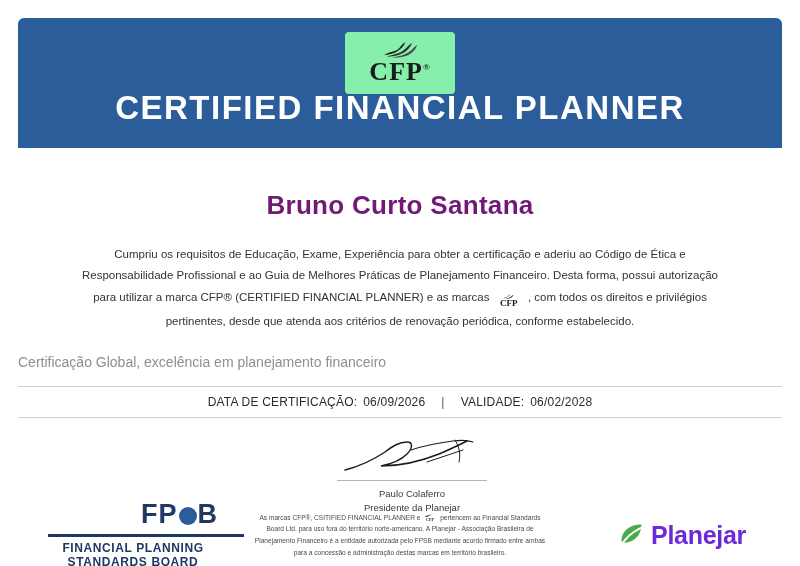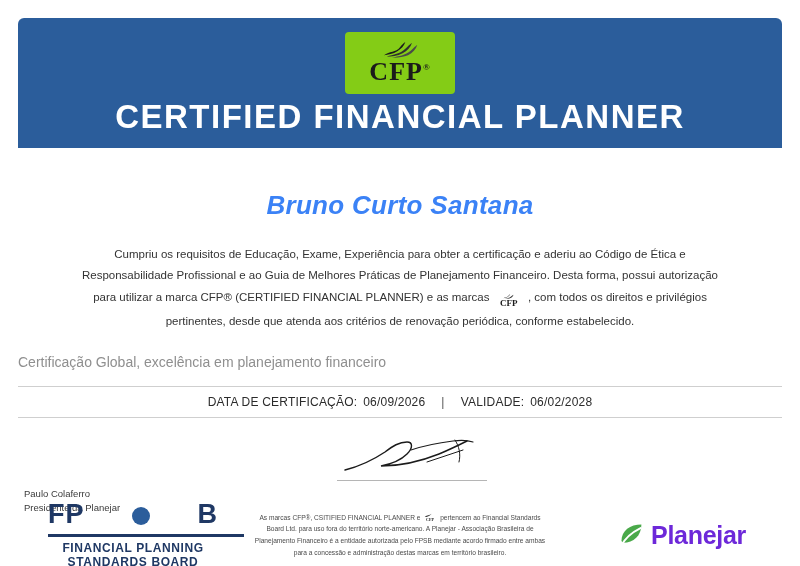--- a/index.html
+++ b/index.html
@@ -38,21 +38,21 @@
     height: 4px;
     background: #2b5d9b;
   }
   .logo-badge {
     position: absolute;
     left: 50%;
     top: 14px;
     transform: translateX(-50%);
     width: 110px;
     height: 62px;
-    background: #84cc16;
+    background: #86efac;
     border-radius: 4px;
     display: flex;
     flex-direction: column;
     align-items: center;
     justify-content: center;
   }
   .logo-flame {
     width: 40px;
     height: 16px;
     margin-bottom: 1px;
@@ -66,21 +66,21 @@
     line-height: 1;
   }
   .logo-cfp sup {
     font-size: 9px;
     vertical-align: super;
   }
   .header-title {
     position: absolute;
     left: 0;
     right: 0;
-    bottom: 12px;
+    bottom: 21px;
     text-align: center;
     color: #ffffff;
     font-size: 33px;
     font-weight: bold;
     letter-spacing: 1.5px;
   }
 
   
   .body-area {
     margin: 0 18px;
@@ -90,24 +90,23 @@
     text-align: center;
     color: #8a8a8a;
     font-size: 11px;
     letter-spacing: 2px;
     font-weight: bold;
   }
   .recipient {
     text-align: center;
     font-size: 26px;
     font-weight: bold;
-    color: #3b82f6;
+    color: #701a75;
     margin-top: 16px;
     letter-spacing: 0.3px;
-    font-style: italic;
   }
   .paragraph {
     margin: 23px auto 0 auto;
     width: 660px;
     text-align: center;
     font-size: 11.5px;
     line-height: 1.85;
     color: #333333;
   }
   .inline-cfp {
@@ -159,21 +158,21 @@
     display: inline-block;
     margin: 0 16px;
     color: #555;
   }
   .date-band .lbl { font-weight: normal; }
   .date-band .val { margin-left: 6px; }
 
   
   .signature-block {
     margin-top: 18px;
-    text-align: left;
+    text-align: center;
     padding-left: 24px;
   }
   .sig-svg {
     display: block;
     margin: 0 auto;
   }
   .sig-line {
     width: 150px;
     height: 1px;
     background: #b5b5b5;
@@ -209,21 +208,21 @@
   }
   .fpsb-mark {
     font-family: "Liberation Sans", sans-serif;
     font-weight: bold;
     font-size: 27px;
     color: #1f3864;
     letter-spacing: 1px;
     line-height: 1;
     display: flex;
     align-items: center;
-    justify-content: space-between;
+    justify-content: flex-end;
   }
   .fpsb-mark .globe {
     display: inline-block;
     width: 18px;
     height: 18px;
     border-radius: 50%;
     background: #2b5d9b;
     margin: 0 1px;
     position: relative;
     top: 1px;

